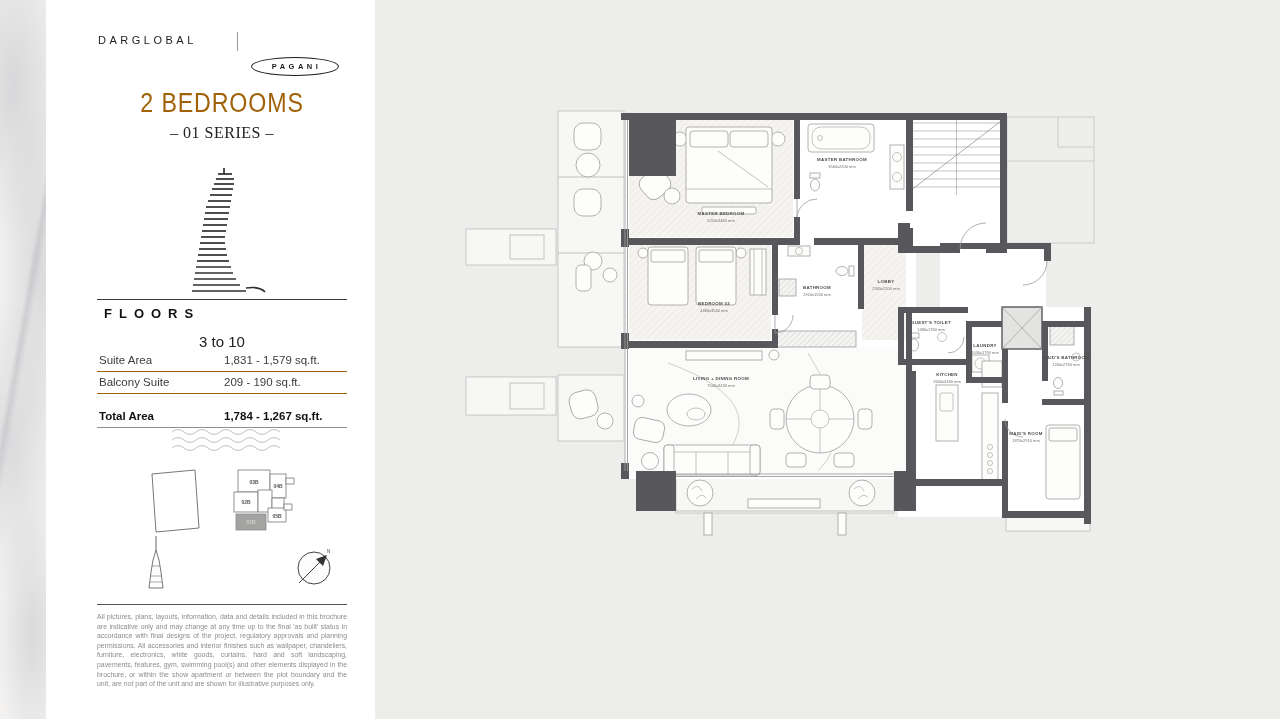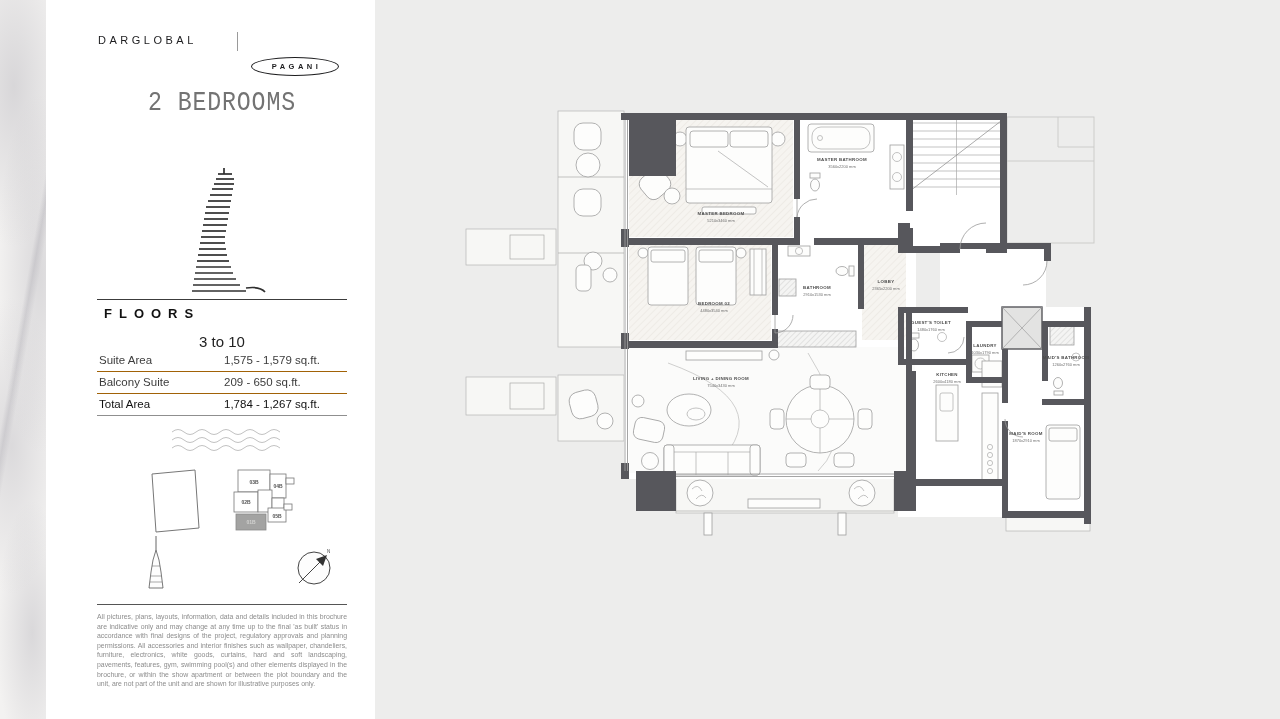--- a/index.html
+++ b/index.html
@@ -19,35 +19,35 @@
   .right-panel { position:absolute; left:375px; top:0; width:905px; height:719px; background:#ededec; }
 
   
   .logo-darglobal { position:absolute; left:98px; top:34px; font-size:11px; font-weight:400;
     letter-spacing:3.5px; color:#1c1c1e; }
   .logo-sep { position:absolute; left:237px; top:32px; width:1px; height:19px; background:#9a9a9a; }
   .logo-pagani { position:absolute; left:251px; top:33px; width:88px; height:19px;
     border:1.3px solid #1c1c1e; border-radius:50%; display:flex; align-items:center; justify-content:center;
     font-size:7.5px; font-weight:700; letter-spacing:3.5px; color:#1c1c1e; padding-left:3px;margin-top:24px; }
   .page-title { position:absolute; left:97px; top:88px; width:250px; text-align:center;
-    font-size:27px; font-weight:400; color:#737373; letter-spacing:1px;font-family:Liberation Mono, monospace; }
+    font-size:27px; font-weight:400; color:#a16207; letter-spacing:1px; }
   .page-title span { display:inline-block; transform:scaleX(.86); transform-origin:center; }
   .series { position:absolute; left:97px; top:124px; width:250px; text-align:center;
     font-family:"Liberation Serif", serif; font-size:16px; color:#222; letter-spacing:.5px; }
   .building { position:absolute; left:172px; top:168px; width:102px; height:130px; }
   .hr1 { position:absolute; left:97px; top:299px; width:250px; height:1px; background:#3c3c3c; }
   .floors-label { position:absolute; left:97px; top:306px; width:250px; text-align:left;
     font-size:13px; font-weight:700; letter-spacing:7px; text-indent:7px; color:#111; }
   .floors-range { position:absolute; left:97px; top:333px; width:250px; text-align:center;
     font-size:15px; color:#222; }
   .area-table { position:absolute; left:97px; top:350px; width:250px; font-size:11.5px; color:#3c3c3c; }
   .area-row { display:flex; padding:4px 0 5px 2px; border-bottom:1px solid #a16207; }
   .area-row .lbl { width:125px; }
   .area-row .val { flex:1; }
-  .area-row.total { font-weight:400; color:#111; border-bottom:1px solid #8f8f8f; }
+  .area-row.total { font-weight:700; color:#111; border-bottom:1px solid #8f8f8f;margin-top:12px; }
   .waves { position:absolute; left:170px; top:427px; width:118px; height:26px; }
   .keyplan { position:absolute; left:138px; top:458px; width:202px; height:145px; }
   .hr2 { position:absolute; left:97px; top:604px; width:250px; height:1px; background:#555; }
   .disclaimer { position:absolute; left:97px; top:612px; width:250px; font-size:6.9px;
     line-height:9.6px; color:#8c8c8c; text-align:justify; }
 
   
   .plan { position:absolute; left:458px; top:103px; width:648px; height:442px; }
   .plan .wall { fill:#57575c; }
   .plan .room { fill:#ffffff; }
@@ -69,20 +69,21 @@
 
 <div class="page">
   <div class="marble"></div>
   <div class="right-panel"></div>
 
   <div class="logo-darglobal">DARGLOBAL</div>
   <div class="logo-sep"></div>
   <div class="logo-pagani">PAGANI</div>
 
   <div class="page-title"><span>2 BEDROOMS</span></div>
+  <div class="series">– 01 SERIES –</div>
 
   <svg class="building" viewBox="0 0 102 130">
     <g stroke="#2f2f2f" stroke-width="1.7" fill="none">
       <path d="M52,0 V6"></path>
       <path d="M46,6 H60"></path>
         <path d="M44,11 H62"></path>
         <path d="M42,16 H62"></path>
         <path d="M40,21 H61"></path>
       <path d="M38,27 H60"></path>
         <path d="M36,33 H59"></path>
@@ -105,25 +106,25 @@
     </g>
   </svg>
 
   <div class="hr1"></div>
   <div class="floors-label">FLOORS</div>
   <div class="floors-range">3 to 10</div>
 
   <div class="area-table">
     <div class="area-row">
       <span class="lbl">Suite Area</span>
-      <span class="val">1,575 - 1,579 sq.ft.</span>
+      <span class="val">1,831 - 1,579 sq.ft.</span>
     </div>
     <div class="area-row">
       <span class="lbl">Balcony Suite</span>
-      <span class="val">209 - 650 sq.ft.</span>
+      <span class="val">209 - 190 sq.ft.</span>
     </div>
     <div class="area-row total">
       <span class="lbl">Total Area</span>
       <span class="val">1,784 - 1,267 sq.ft.</span>
     </div>
   </div>
 
   <svg class="waves" viewBox="0 0 118 26">
     <g fill="none" stroke="#c2c2c2" stroke-width="1">
       <path d="M2,5 q6,-5 12,0 t12,0 t12,0 t12,0 t12,0 t12,0 t12,0 t12,0 t12,0"></path>

